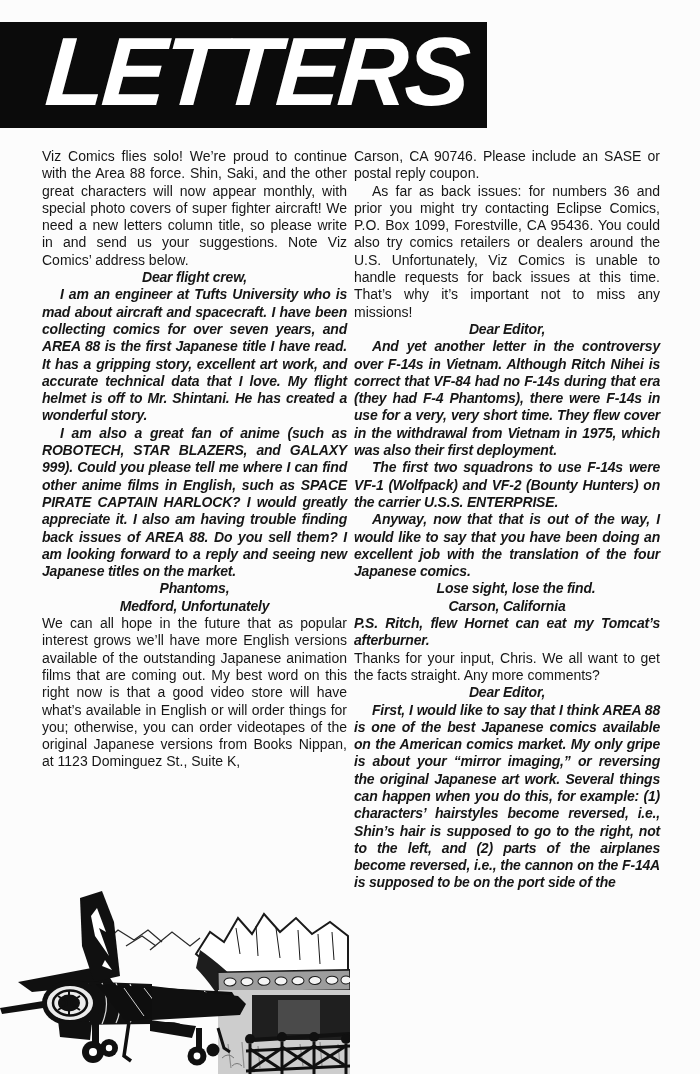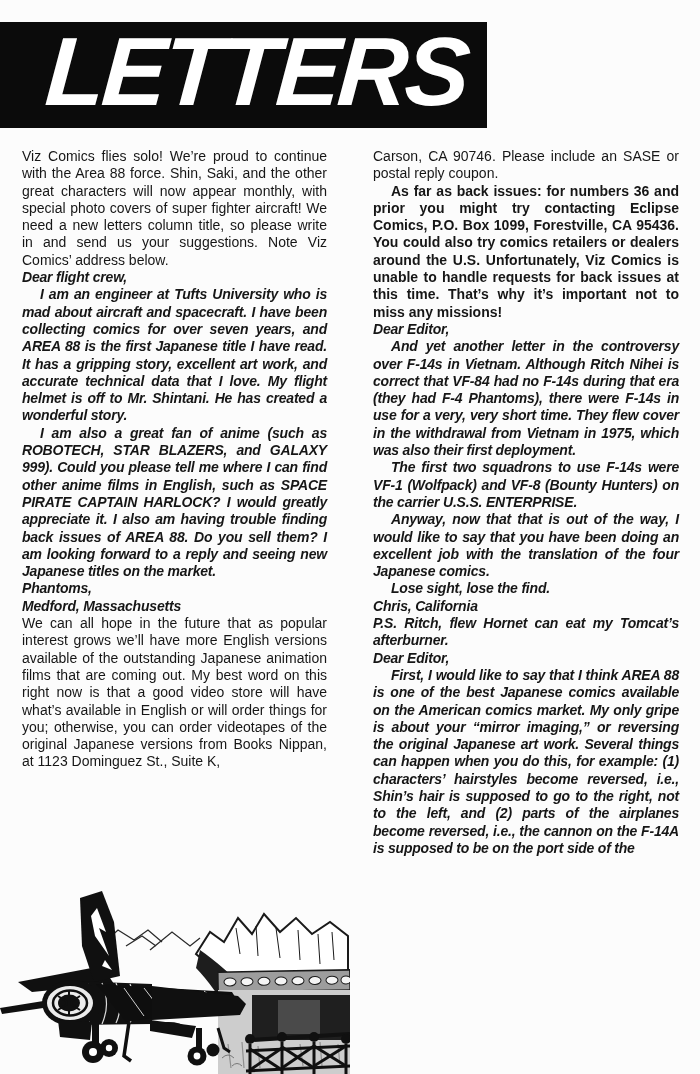--- a/index.html
+++ b/index.html
@@ -29,29 +29,29 @@
     transform: skewX(-4deg);
     white-space: nowrap;
   }
 
   
   .col {
     position: absolute; top: 148px;
     font-size: 14px; line-height: 17.3px;
     text-align: justify;
   }
-  .col-left  { left: 22px;  width: 305px; }
-  .col-right { left: 373px; width: 306px; }
+  .col-left  { left: 42px;  width: 305px; }
+  .col-right { left: 354px; width: 306px; }
 
   .col p { margin: 0; }
-  .ind { text-indent: 18px; font-weight: bold; }           
+  .ind { text-indent: 18px; }           
   .bi  { font-weight: bold; font-style: italic; letter-spacing: -0.2px; } 
   .mt1 { margin-top: 16px; font-style: italic; }            
   .mt2 { margin-top: 35px; }            
-  .nj  { text-align: left; }            
+  .nj  { text-align: center; }            
 
   
   .illo {
     position: absolute; left: 0; top: 888px;
     width: 350px; height: 186px;
   }
 </style>
 </head>
 <body>
 
@@ -62,40 +62,41 @@
 <div class="col col-left">
   <p>Viz Comics flies solo! We’re proud to continue with the Area 88 force. Shin, Saki, and the other great characters will now appear monthly, with special photo covers of super fighter aircraft! We need a new letters column title, so please write in and send us your suggestions. Note Viz Comics’ address below.</p>
 
   <p class="bi nj mt2">Dear flight crew,</p>
 
   <p class="bi ind mt1">I am an engineer at Tufts University who is mad about aircraft and spacecraft. I have been collecting comics for over seven years, and AREA 88 is the first Japanese title I have read. It has a gripping story, excellent art work, and accurate technical data that I love. My flight helmet is off to Mr. Shintani. He has created a wonderful story.</p>
   <p class="bi ind">I am also a great fan of anime (such as ROBOTECH, STAR BLAZERS, and GALAXY 999). Could you please tell me where I can find other anime films in English, such as SPACE PIRATE CAPTAIN HARLOCK? I would greatly appreciate it. I also am having trouble finding back issues of AREA 88. Do you sell them? I am looking forward to a reply and seeing new Japanese titles on the market.</p>
 
   <p class="bi nj mt1">Phantoms,</p>
 
-  <p class="bi nj">Medford, Massachusetts</p>
+  <p class="bi nj">Medford, Unfortunately</p>
 
   <p class="mt2">We can all hope in the future that as popular interest grows we’ll have more English versions available of the outstanding Japanese animation films that are coming out. My best word on this right now is that a good video store will have what’s available in English or will order things for you; otherwise, you can order videotapes of the original Japanese versions from Books Nippan, at 1123 Dominguez St., Suite K,</p>
 </div>
 
 <div class="col col-right">
   <p>Carson, CA 90746. Please include an SASE or postal reply coupon.</p>
   <p class="ind">As far as back issues: for numbers 36 and prior you might try contacting Eclipse Comics, P.O. Box 1099, Forestville, CA 95436. You could also try comics retailers or dealers around the U.S. Unfortunately, Viz Comics is unable to handle requests for back issues at this time. That’s why it’s important not to miss any missions!</p>
 
   <p class="bi nj mt2">Dear Editor,</p>
 
   <p class="bi ind mt1">And yet another letter in the controversy over F-14s in Vietnam. Although Ritch Nihei is correct that VF-84 had no F-14s during that era (they had F-4 Phantoms), there were F-14s in use for a very, very short time. They flew cover in the withdrawal from Vietnam in 1975, which was also their first deployment.</p>
-  <p class="bi ind">The first two squadrons to use F-14s were VF-1 (Wolfpack) and VF-8 (Bounty Hunters) on the carrier U.S.S. ENTERPRISE.</p>
+  <p class="bi ind">The first two squadrons to use F-14s were VF-1 (Wolfpack) and VF-2 (Bounty Hunters) on the carrier U.S.S. ENTERPRISE.</p>
   <p class="bi ind">Anyway, now that that is out of the way, I would like to say that you have been doing an excellent job with the translation of the four Japanese comics.</p>
   <p class="bi ind nj">Lose sight, lose the find.</p>
 
-  <p class="bi nj">Chris, California</p>
+  <p class="bi nj">Carson, California</p>
 
   <p class="bi mt1">P.S. Ritch, flew Hornet can eat my Tomcat’s afterburner.</p>
 
+  <p class="mt2">Thanks for your input, Chris. We all want to get the facts straight. Any more comments?</p>
 
   <p class="bi nj mt2">Dear Editor,</p>
 
   <p class="bi ind mt1">First, I would like to say that I think AREA 88 is one of the best Japanese comics available on the American comics market. My only gripe is about your “mirror imaging,” or reversing the original Japanese art work. Several things can happen when you do this, for example: (1) characters’ hairstyles become reversed, i.e., Shin’s hair is supposed to go to the right, not to the left, and (2) parts of the airplanes become reversed, i.e., the cannon on the F-14A is supposed to be on the port side of the</p>
 </div>
 
 <svg class="illo" viewBox="0 0 350 186" xmlns="http://www.w3.org/2000/svg">
 
   <g stroke="#2a2a2a" stroke-width="1.3" fill="none">
     <path d="M98 60 L118 42 L134 52 L148 42 L162 54"></path>

